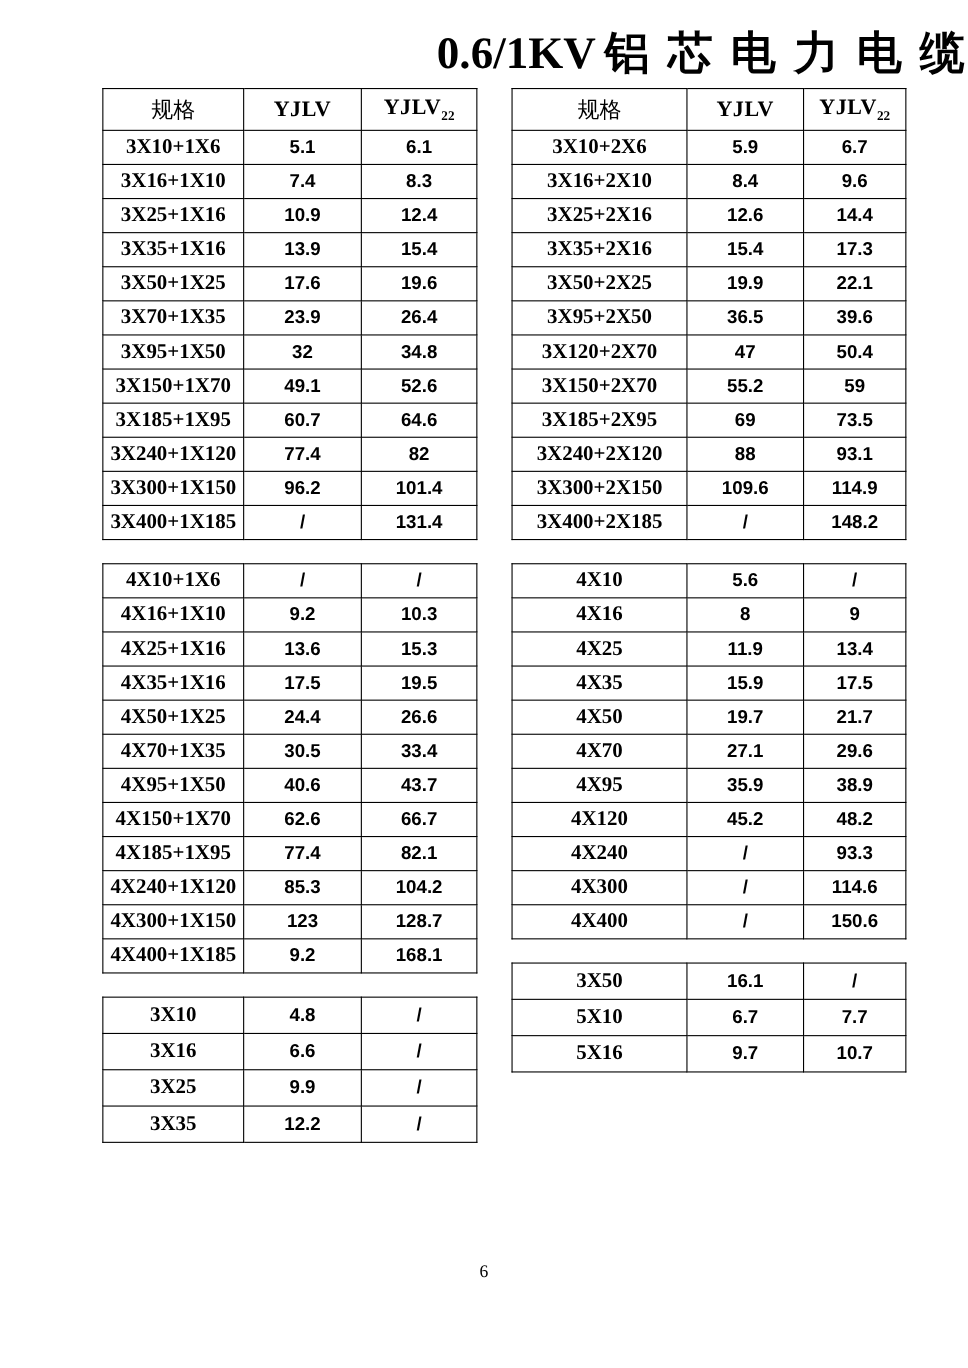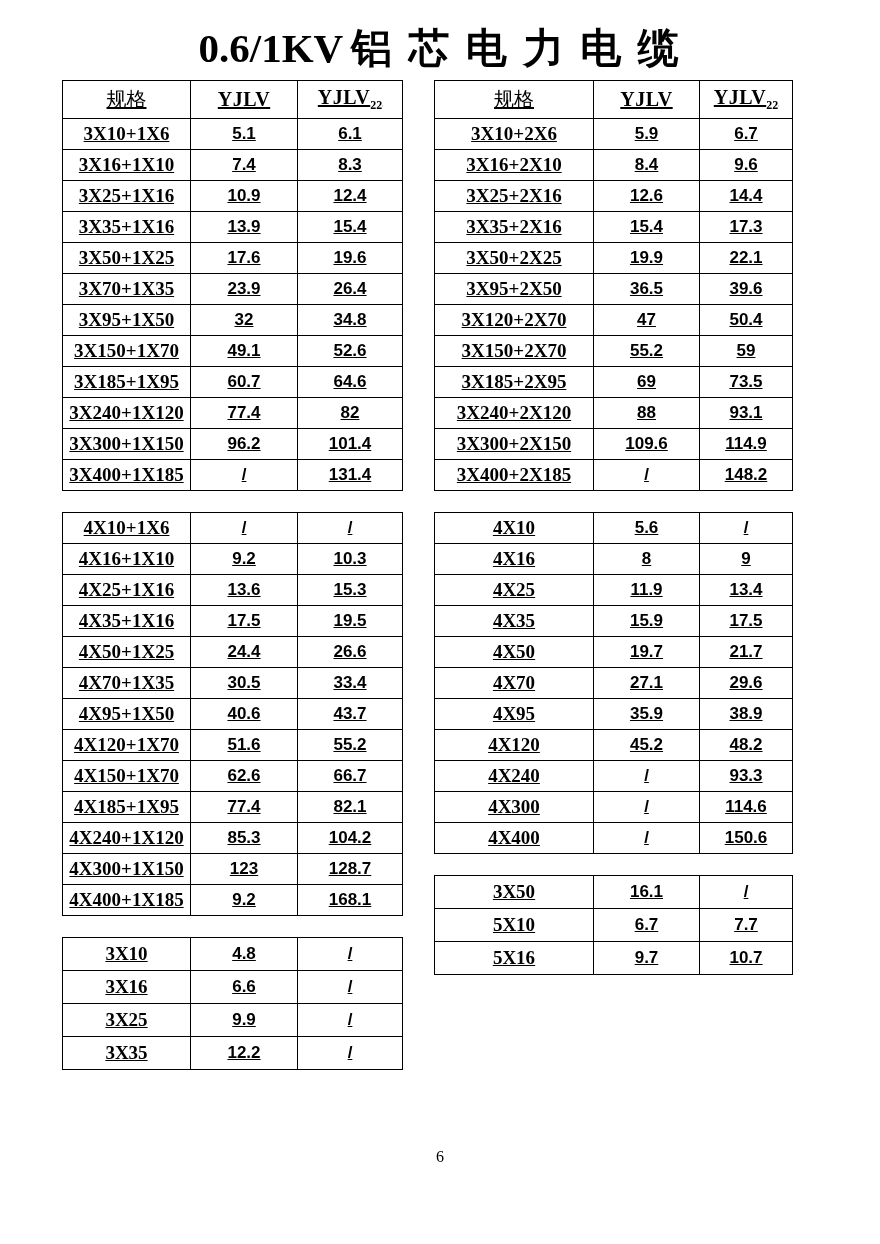--- a/index.html
+++ b/index.html
@@ -12,37 +12,36 @@
     width: 880px;
     height: 1244px;
     background: #ffffff;
     color: #000000;
     font-family: "Liberation Serif", serif;
     overflow: hidden;
   }
   .title {
     margin: 0;
     padding-top: 26px;
-    text-align: center;
+    text-align: right;
     font-family: "Liberation Serif", serif;
     font-weight: bold;
     font-size: 41px;
     line-height: 1.1;
     color: #000000;
     white-space: nowrap;
   }
   .title .title-cjk {
     letter-spacing: 3px;
     margin-left: 8px;
   }
   .columns {
     display: flex;
-    margin-left: 62px;
+    margin-left: 93px;
     margin-top: 9px;
-    text-decoration: underline;
   }
   .col-left { width: 337px; }
   .col-right { width: 355px; margin-left: 35px; }
 
   table.spec-table {
     border-collapse: collapse;
     table-layout: fixed;
     width: 100%;
     margin-bottom: 21px;
   }
@@ -212,25 +211,20 @@
               <td class="spec-cell">4X70+1X35</td>
               <td class="num-cell">30.5</td>
               <td class="num-cell">33.4</td>
             </tr>
             <tr class="data-row">
               <td class="spec-cell">4X95+1X50</td>
               <td class="num-cell">40.6</td>
               <td class="num-cell">43.7</td>
             </tr>
             <tr class="data-row">
-              <td class="spec-cell">4X120+1X70</td>
-              <td class="num-cell">51.6</td>
-              <td class="num-cell">55.2</td>
-            </tr>
-            <tr class="data-row">
               <td class="spec-cell">4X150+1X70</td>
               <td class="num-cell">62.6</td>
               <td class="num-cell">66.7</td>
             </tr>
             <tr class="data-row">
               <td class="spec-cell">4X185+1X95</td>
               <td class="num-cell">77.4</td>
               <td class="num-cell">82.1</td>
             </tr>
             <tr class="data-row">

